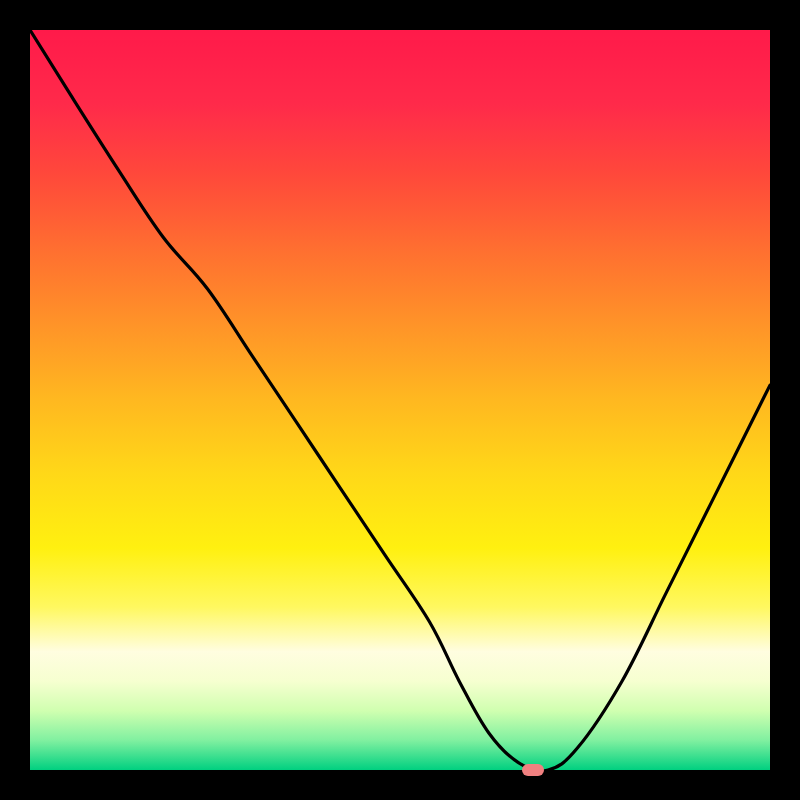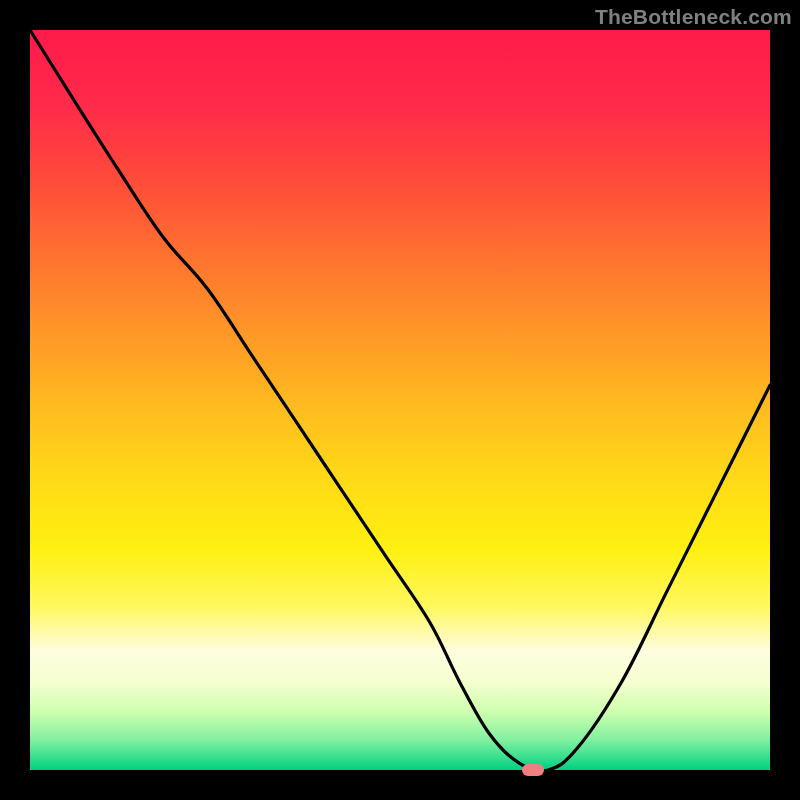--- a/index.html
+++ b/index.html
@@ -73,14 +73,13 @@
 
 <div class="chart-container">
   <div class="plot-area"></div>
 
   <svg class="curve" viewBox="0 0 740 740" preserveAspectRatio="none">
     <path id="curve-path" d="M 0,0 C 6.66,10.655999999999988 21.016000000000002,33.89199999999995 37,59.19999999999993 C 52.983999999999995,84.50799999999991 71.484,113.9599999999999 88.8,140.5999999999999 C 106.116,167.23999999999992 117.216,185.88800000000003 133.2,207.20000000000005 C 149.184,228.51200000000006 161.61599999999999,237.68800000000002 177.6,259 C 193.584,280.312 206.016,301.62399999999997 222,325.59999999999997 C 237.984,349.57599999999996 250.41599999999997,368.22400000000005 266.4,392.20000000000005 C 282.38399999999996,416.17600000000004 294.81600000000003,434.824 310.8,458.8 C 326.784,482.776 339.216,501.424 355.2,525.4 C 371.18399999999997,549.376 386.28000000000003,569.356 399.6,592 C 412.92,614.644 418.544,631.22 429.2,651.2 C 439.856,671.1800000000001 448.144,688.348 458.8,703 C 469.456,717.652 477.744,725.94 488.40000000000003,732.6 C 499.05600000000004,739.26 507.344,742.664 518,740 C 528.656,737.336 534.28,733.784 547.6,717.8 C 560.9200000000001,701.8159999999999 576.016,679.172 592,651.2 C 607.984,623.2280000000001 620.4159999999999,594.3679999999999 636.4,562.4 C 652.384,530.432 662.152,510.896 680.8000000000001,473.6 C 699.4480000000001,436.30400000000003 729.344,376.512 740,355.2" fill="none" stroke="#000000" stroke-width="3.2" stroke-linecap="round" stroke-linejoin="round"></path>
   </svg>
 
   <div id="marker" class="marker" style="left: 533.2px; top: 770px; background: rgb(240, 128, 128);"></div>
 
-  <div class="watermark">TheBottleneck.com</div>
 </div>
 
 </body></html>

